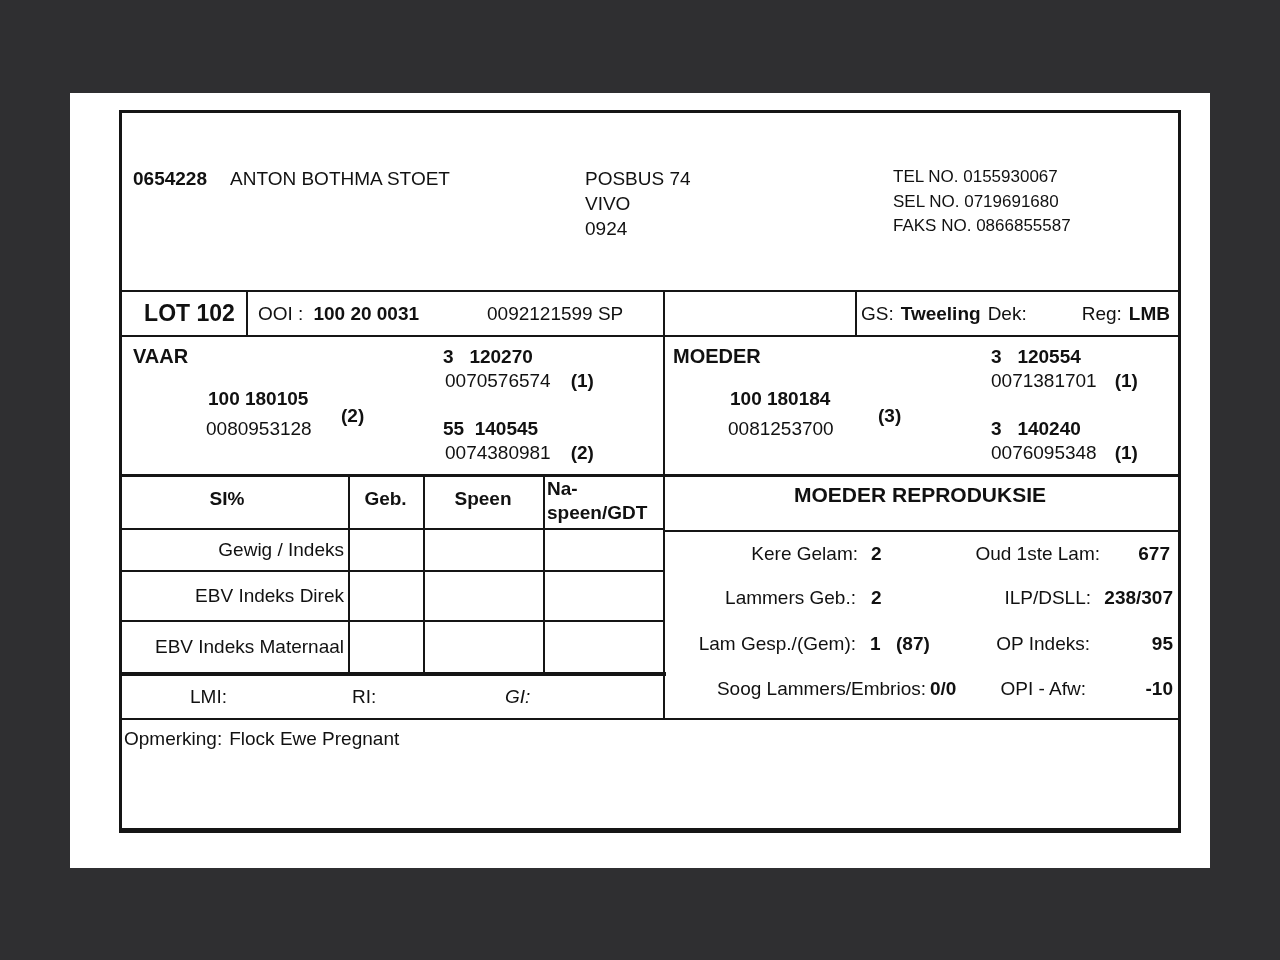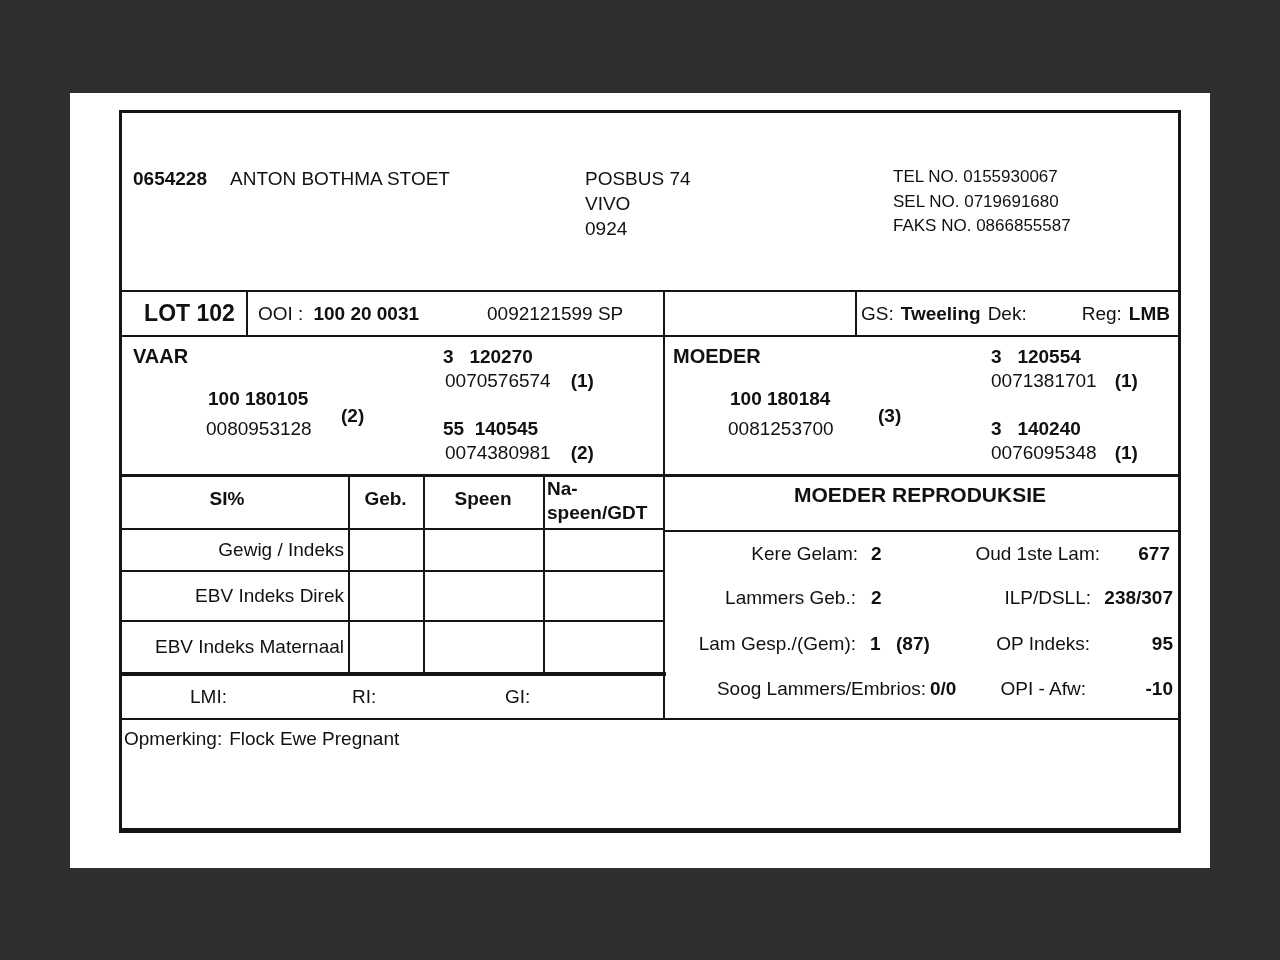--- a/index.html
+++ b/index.html
@@ -107,21 +107,21 @@
     <span class="hdr-cell" style="left:226px; width:75px;">Geb.</span>
     <span class="hdr-cell" style="left:301px; width:120px;">Speen</span>
     <span class="hdr-cell" style="left:425px; top:364px; width:118px; text-align:left; white-space:normal; line-height:24px;">Na-speen/GDT</span>
 
     <span class="rowlabel" style="right:834px; top:426px;">Gewig / Indeks</span>
     <span class="rowlabel" style="right:834px; top:472px;">EBV Indeks Direk</span>
     <span class="rowlabel" style="right:834px; top:523px;">EBV Indeks Maternaal</span>
 
     <span class="abs t19" style="left:68px; top:573px;">LMI:</span>
     <span class="abs t19" style="left:230px; top:573px;">RI:</span>
-    <span class="abs t19" style="left:383px; top:573px;">GI:</span>
+    <span class="abs t19" style="left:383px; top:573px;font-style:italic;">GI:</span>
 
     <span class="abs b" style="left:798px; top:370px; transform:translateX(-50%); font-size:21px;">MOEDER REPRODUKSIE</span>
 
     <div class="rrow" style="top:430px;">
       <span style="right:320px;">Kere Gelam:</span>
       <span class="b" style="left:208px;">2</span>
       <span style="right:78px;">Oud 1ste Lam:</span>
       <span class="b" style="right:8px;">677</span>
     </div>
     <div class="rrow" style="top:474px;">

